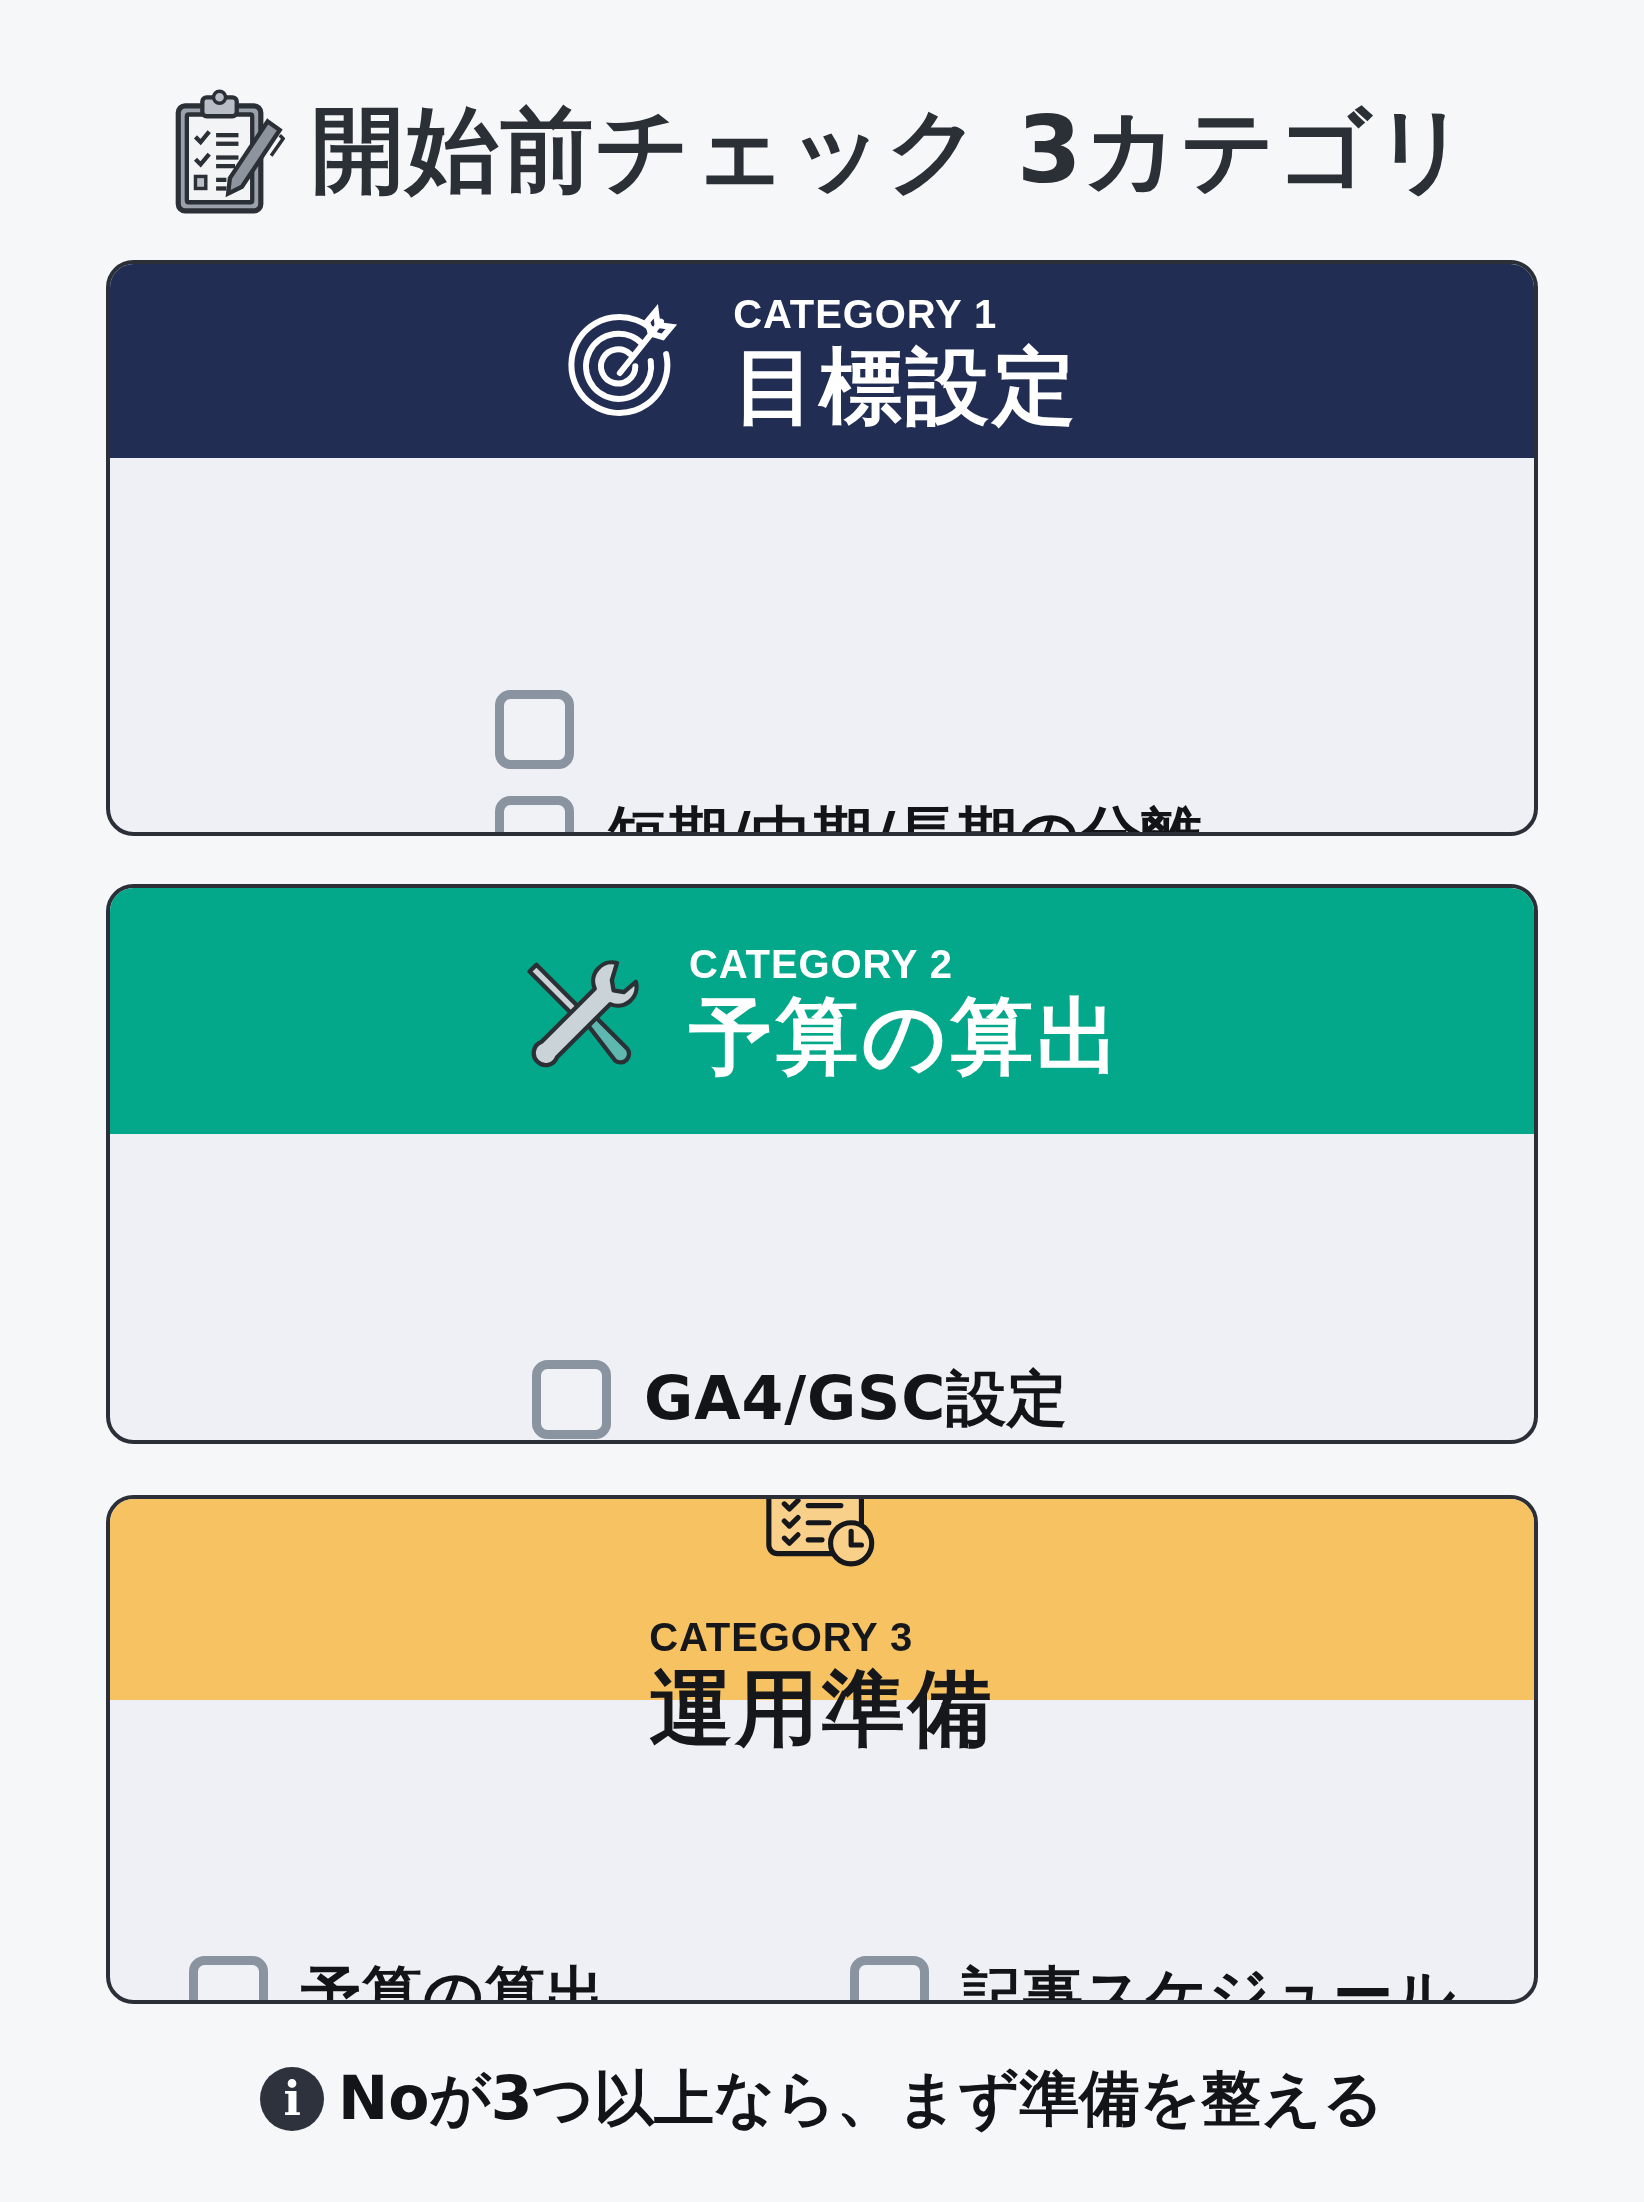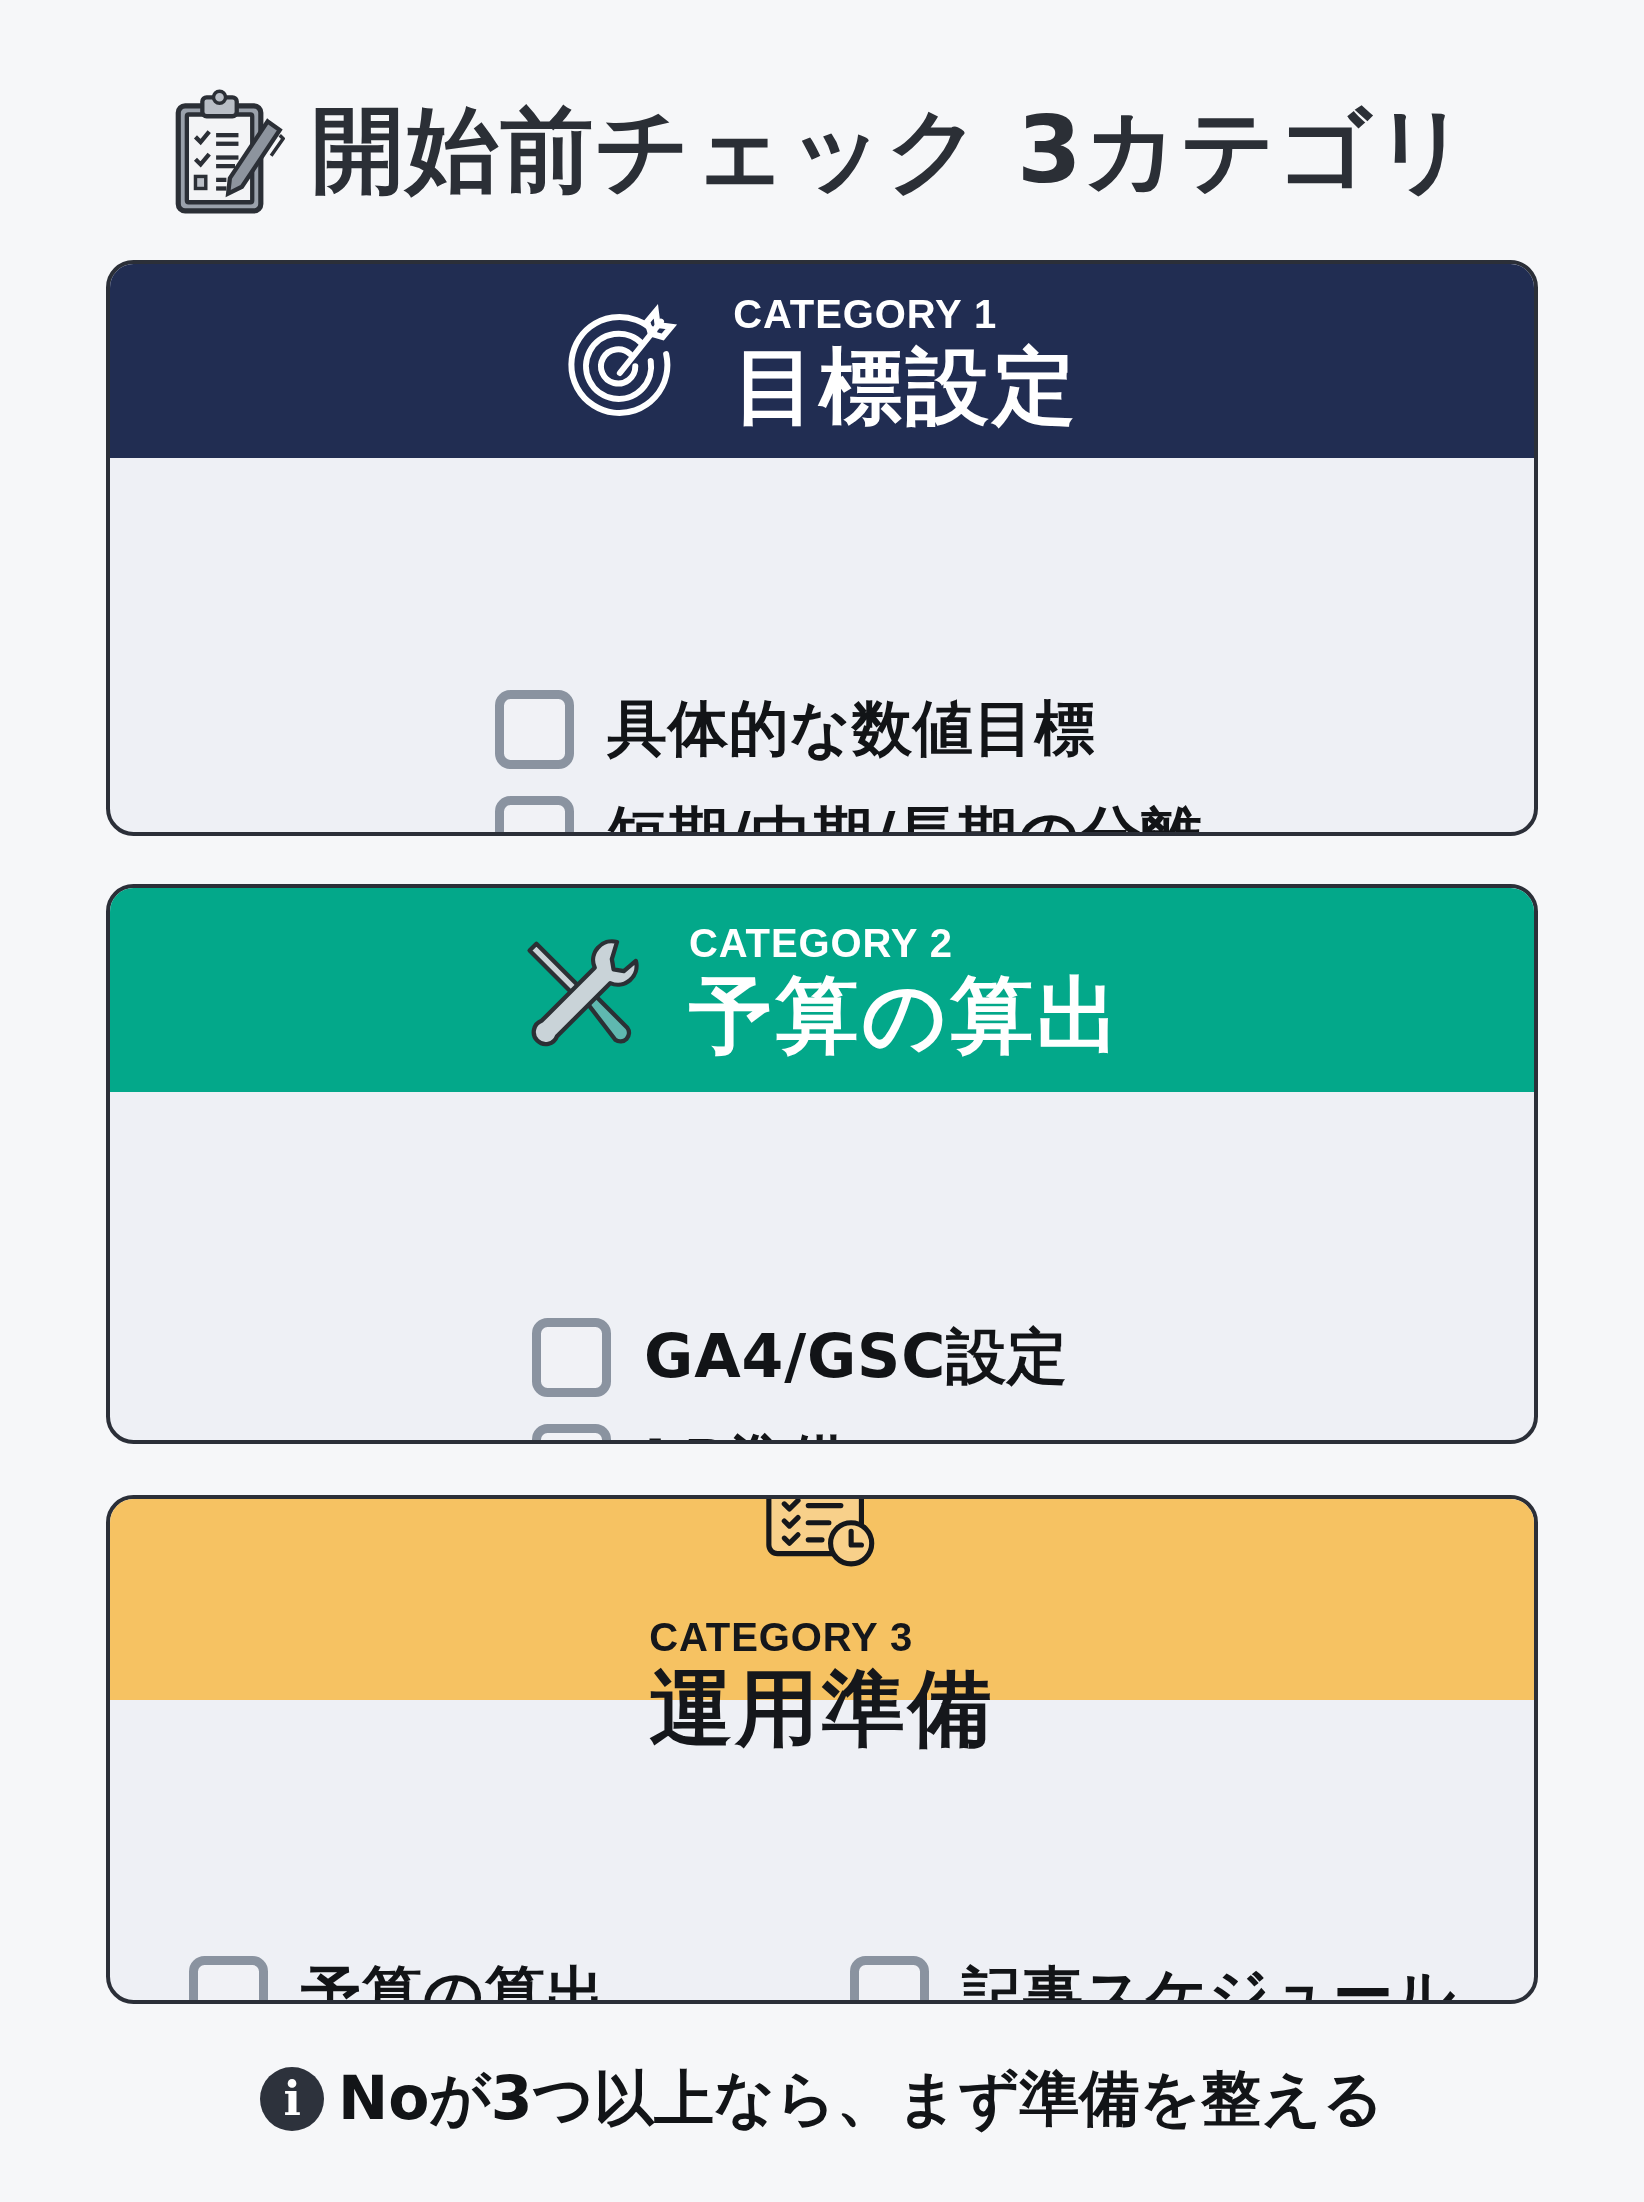--- a/index.html
+++ b/index.html
@@ -14,21 +14,21 @@
   .card { position:absolute; left:106px; width:1432px; border:4.3px solid #2b2f38; border-radius:27.5px; background:#eef0f5; overflow:hidden; box-sizing:border-box; }
   .card-header { position:relative; display:flex; align-items:center; justify-content:center; gap:48px; box-sizing:border-box; }
   .card-header .hicon { width:120px; height:120px; flex:none; }
   .hlabels { display:flex; flex-direction:column; line-height:1; }
   .cat-label { font-size:40px; font-weight:bold; letter-spacing:0.9px; margin-bottom:10.3px; font-family:"Liberation Sans","DejaVu Sans",sans-serif; }
   .cat-title { font-size:83px; font-weight:bold; letter-spacing:3.4px; }
 
   .card1 { top:260px; height:576px; }
   .card1 .card-header { background:#212d52; height:194px; color:#ffffff; }
   .card2 { top:884px; height:560px; }
-  .card2 .card-header { background:#03a88a; height:204px; color:#ffffff; }
+  .card2 .card-header { background:#03a88a; height:246px; color:#ffffff; }
   .card3 { top:1495px; height:509px; }
   .card3 .card-header { background:#f6c262; height:201px; color:#15171b;flex-direction:column; }
 
   .items { position:absolute; left:0; right:0; }
   .item { position:absolute; display:flex; align-items:center; height:79px; }
   .cb { width:79px; height:79px; box-sizing:border-box; border:9.5px solid #8a93a0; border-radius:15.5px; background:#f1f2f6; flex:none; cursor:pointer; }
   .item-text { margin-left:33px; font-size:60px; font-weight:bold; color:#121417; white-space:nowrap; letter-spacing:0.9px; }
 
   .footer { position:absolute; left:0; top:2056px; width:1644px; height:86px; display:flex; align-items:center; justify-content:center; gap:13.8px; }
   .info-icon { width:64px; height:64px; border-radius:50%; background:#2d323c; color:#fff; display:flex; align-items:center; justify-content:center; font-family:"DejaVu Serif",serif; font-weight:bold; font-size:46px; }
@@ -70,21 +70,20 @@
       </g>
     </svg>
     <div class="hlabels">
       <div class="cat-label">CATEGORY 1</div>
       <div class="cat-title">目標設定</div>
     </div>
   </div>
   <div class="items">
     <div class="item" style="left:385px; top:232px;">
       <div class="cb"></div>
-      <div class="item-text">具体的な数値目標</div>
     </div>
     <div class="item" style="left:385px; top:338px;">
       <div class="cb"></div>
       <div class="item-text">短期/中期/長期の分離</div>
     </div>
 
   </div>
 </div>
 
 <div class="card card2">

